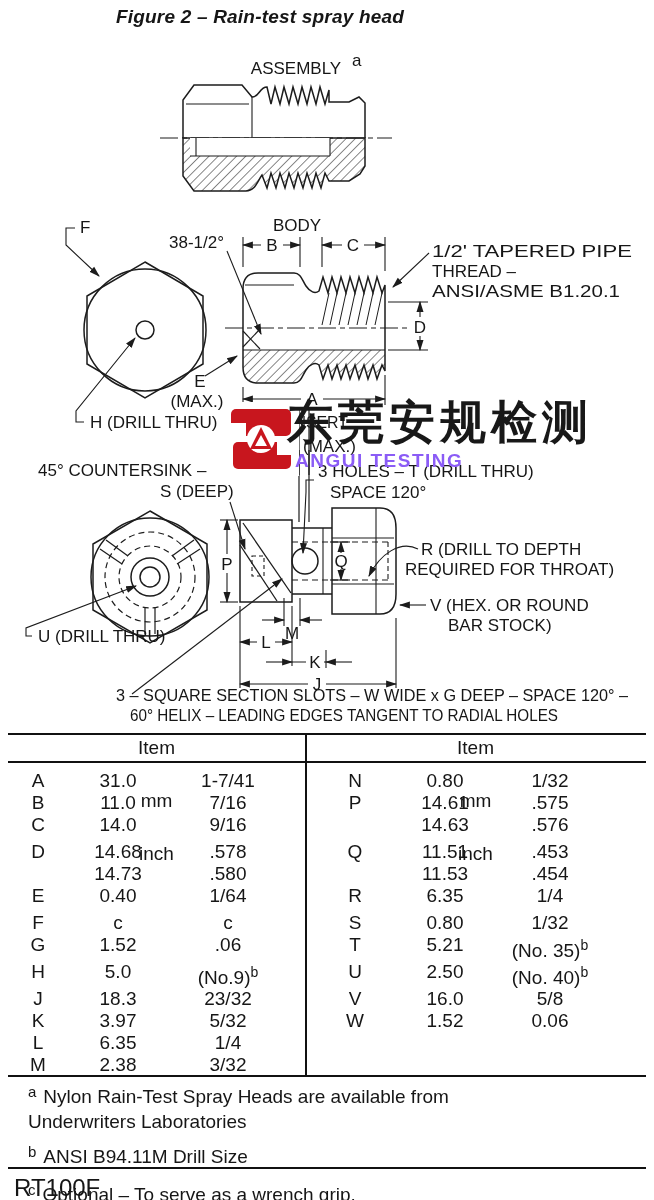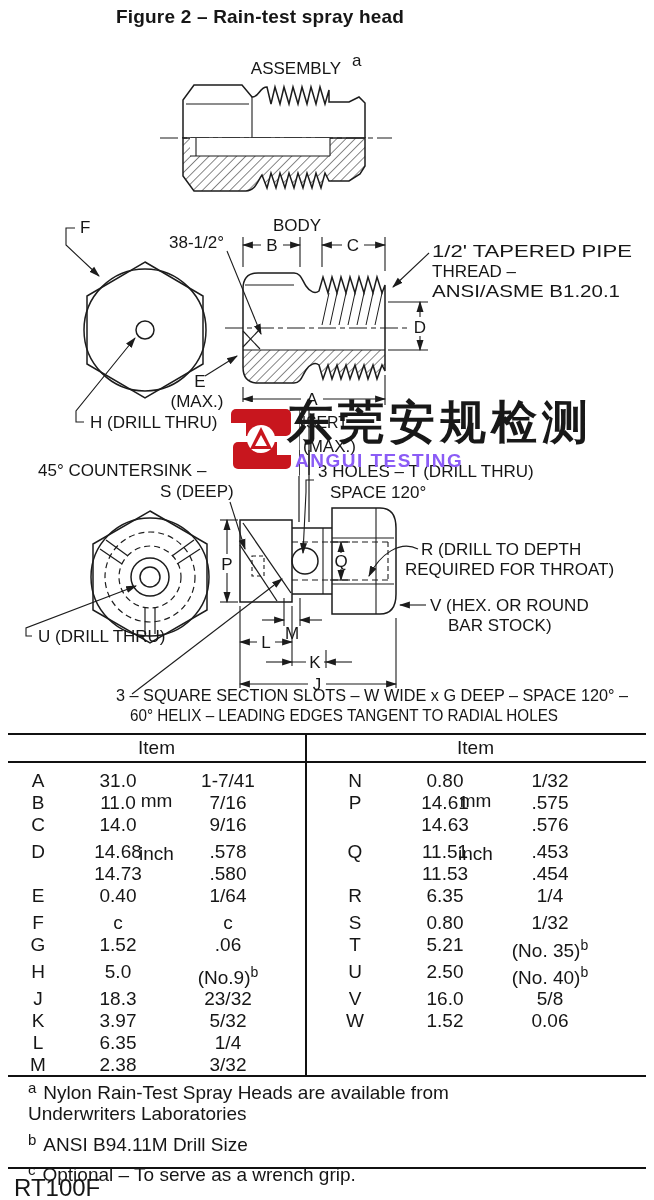--- a/index.html
+++ b/index.html
@@ -1,19 +1,19 @@
 <!DOCTYPE html>
 <html><head>
 <meta charset="utf-8">
 <style>
   html,body{margin:0;padding:0;background:#fff;}
   .page{position:relative;width:654px;height:1200px;background:#fff;overflow:hidden;
         font-family:"Liberation Sans",sans-serif;color:#161616;}
   .title{position:absolute;top:6px;left:0;width:520px;text-align:center;
-         font-size:19px;font-weight:bold;letter-spacing:.2px;}
+         font-size:19px;font-weight:bold;letter-spacing:.2px;font-style:italic;}
   svg{position:absolute;left:0;}
   svg text{font-family:"Liberation Sans",sans-serif;font-size:17px;fill:#161616;}
   
   .wm{position:absolute;left:225px;top:400px;width:405px;height:82px;}
   .wm-logo{position:absolute;left:0;top:2px;width:74px;height:74px;}
   .wm-cn{position:absolute;left:62px;top:-4px;font-size:46px;font-weight:600;color:#181818;
          letter-spacing:5px;white-space:nowrap;line-height:52px;}
   .wm-en{position:absolute;left:70px;top:50px;font-size:19px;font-weight:bold;
          letter-spacing:1.5px;color:#8b5cf6;white-space:nowrap;}
   
@@ -26,21 +26,21 @@
   .half.left{width:297px;}
   .half.right{width:341px;}
   .hrow,.trow{display:grid;height:22px;line-height:22px;text-align:center;}
   .half.left .hrow,.half.left .trow{grid-template-columns:60px 100px 120px;}
   .half.right .hrow,.half.right .trow{grid-template-columns:100px 80px 130px;}
   .trow.gap{margin-top:5px;}
   .tcell sup{font-size:14px;}
   
   .fnblock{position:absolute;left:8px;top:1073px;width:638px;height:96px;
            border-bottom:2px solid #111;font-size:19px;padding-left:20px;box-sizing:border-box;}
-  .fn{margin-top:5px;line-height:20px;}
+  .fn{margin-top:5px;line-height:28px;}
   .fn-ref{font-size:15px;vertical-align:6px;margin-right:7px;}
   .fn-cont{text-align:left;line-height:22px;width:560px;}
   .doc-code{position:absolute;left:14px;top:1174px;font-size:24px;}
 </style>
 </head>
 <body>
 
 <div class="page">
 
   <div class="title">Figure 2 – Rain-test spray head</div>

